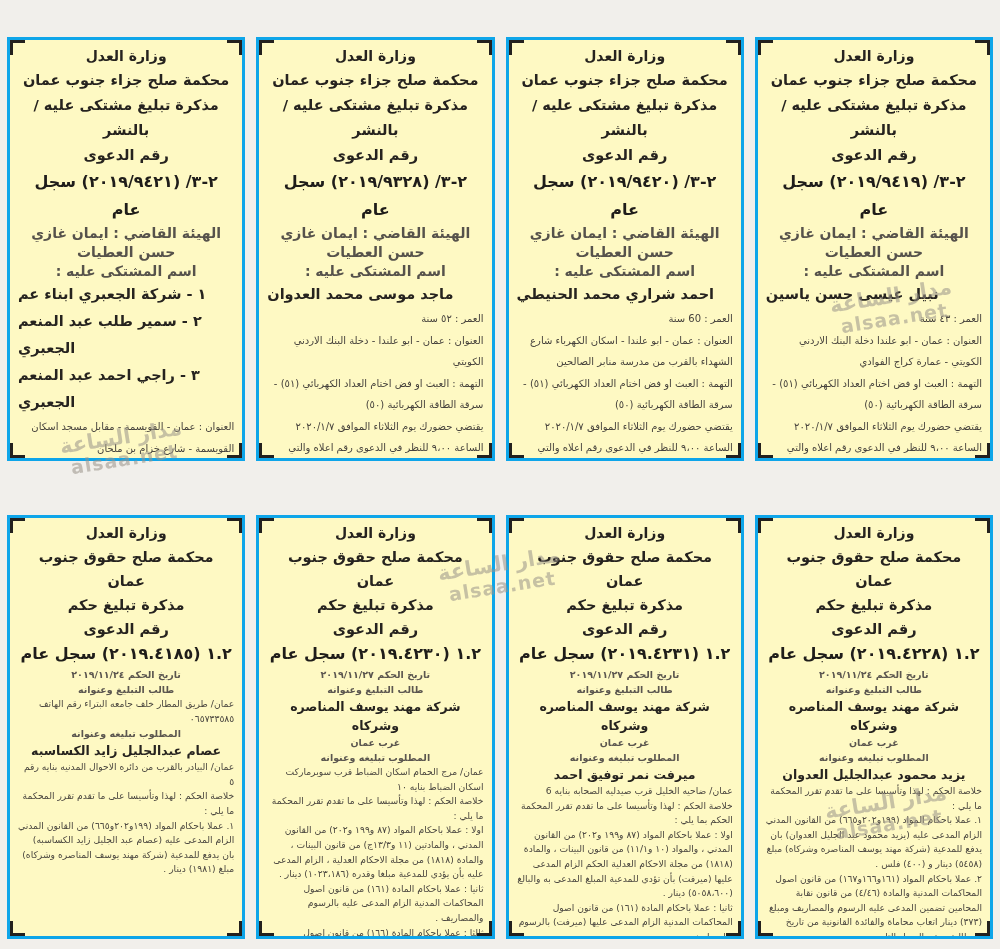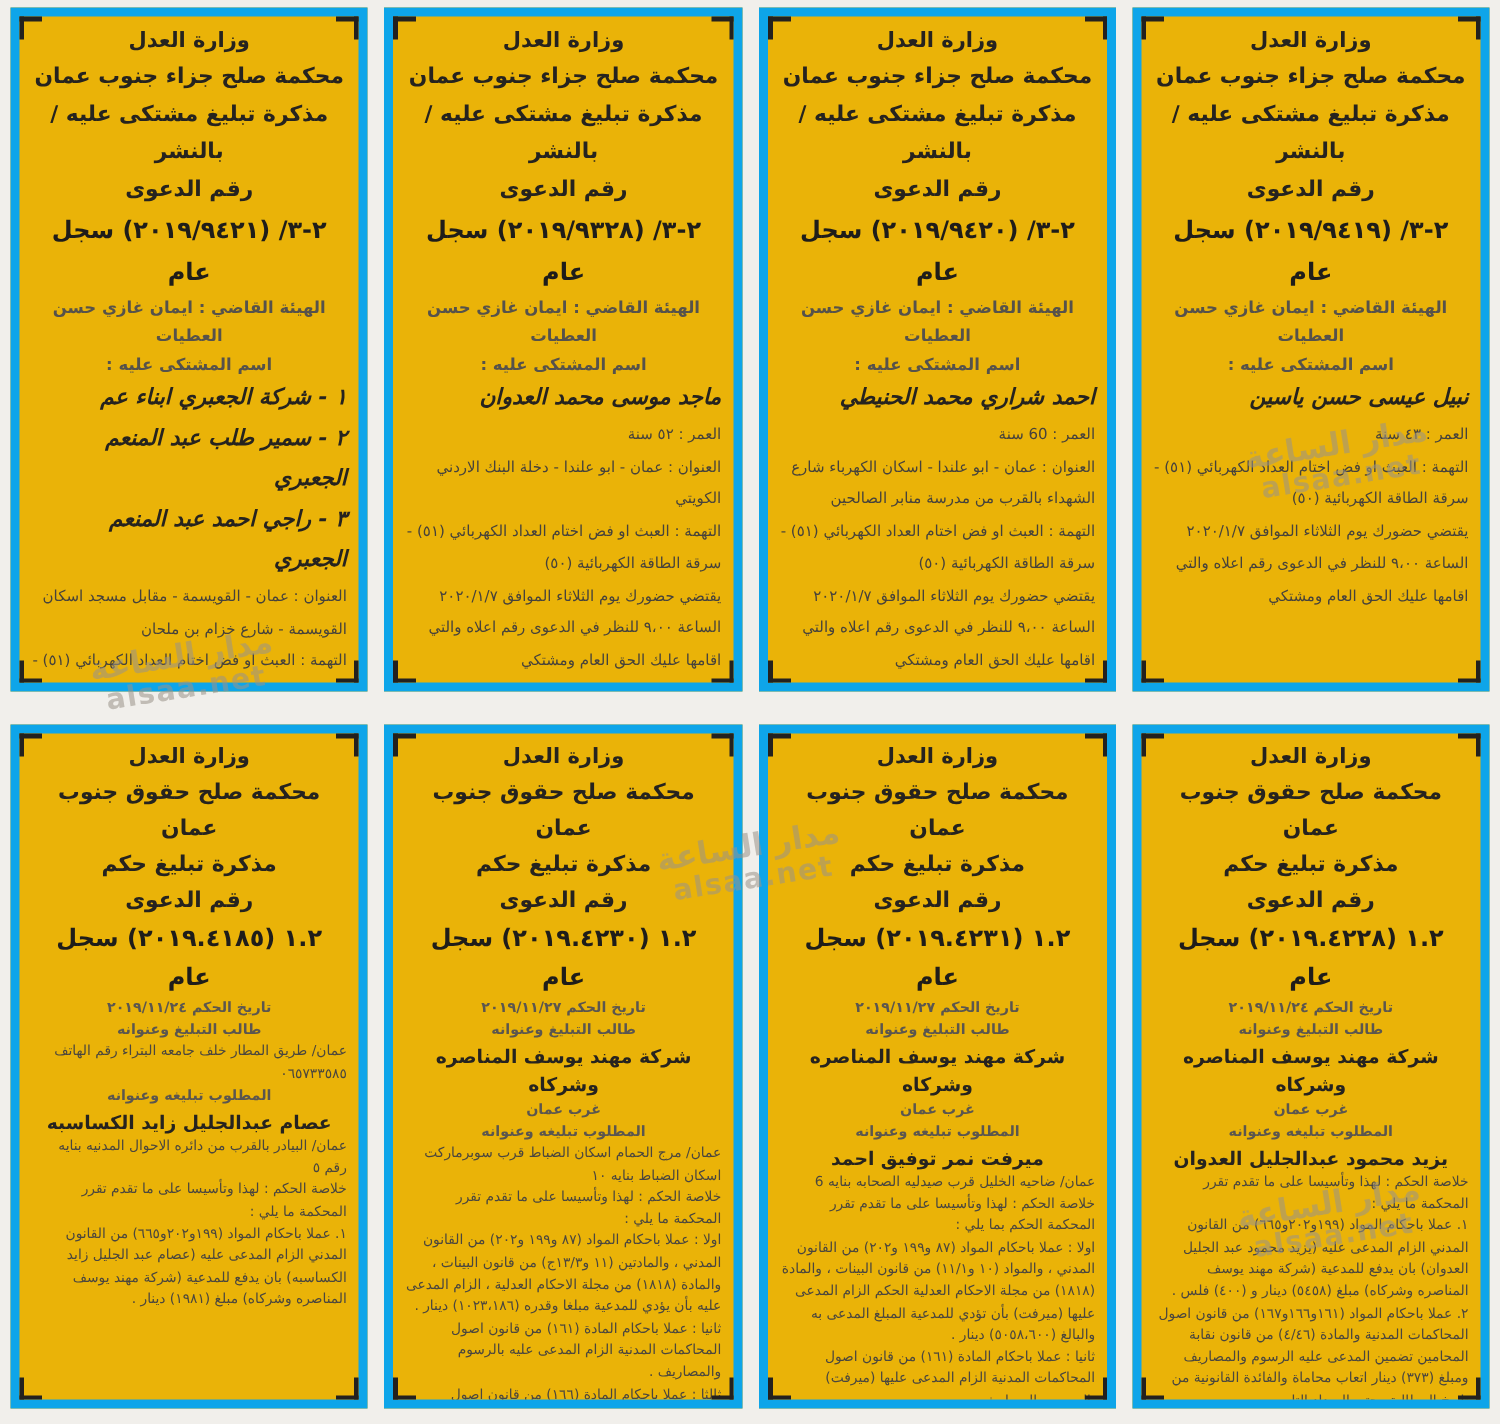--- a/index.html
+++ b/index.html
@@ -14,39 +14,40 @@
     position:absolute;inset:0;
     display:grid;
     grid-template-columns:repeat(4,1fr);
     grid-template-rows:456px 456px;
     gap:22px 11px;
     padding:5px 7px 6px 7px;
     direction:rtl;
   }
   .notice{
     position:relative;
-    background:#eab308;
-    border:6px solid #0ea5e9;
+    background:#fef9c3;
+    border:3px solid #0ea5e9;
     overflow:hidden;
     padding:4px 8px 4px 8px;
     box-sizing:border-box;
+    margin-top:32px;
   }
   
   .corner{position:absolute;width:12px;height:12px;pointer-events:none;}
   .corner.tl{top:-3px;right:auto;left:-3px;border-top:6px solid #23211e;border-left:6px solid #23211e;}
   .corner.tr{top:-3px;right:-3px;border-top:6px solid #23211e;border-right:6px solid #23211e;}
   .corner.bl{bottom:-3px;left:-3px;border-bottom:6px solid #23211e;border-left:6px solid #23211e;}
   .corner.br{bottom:-3px;right:-3px;border-bottom:6px solid #23211e;border-right:6px solid #23211e;}
 
   .notice p{margin:0;}
   .b-h1{font-size:14px;font-weight:bold;text-align:center;letter-spacing:3px;color:#26231f;line-height:24px;}
   .b-h2{font-size:14.5px;font-weight:bold;text-align:center;color:#26231f;line-height:25px;}
   .b-case{font-size:16px;font-weight:bold;text-align:center;color:#1f1d1a;line-height:28px;margin-top:2px;}
-  .b-meta{font-size:11px;font-weight:bold;text-align:center;color:#56524b;line-height:19px;}
-  .b-name{font-size:14.5px;font-weight:bold;text-align:right;color:#26231f;line-height:27px;font-style:italic;}
+  .b-meta{font-size:14px;font-weight:bold;text-align:center;color:#56524b;line-height:19px;}
+  .b-name{font-size:14.5px;font-weight:bold;text-align:left;color:#26231f;line-height:27px;}
   .b-body{font-size:10px;text-align:right;color:#46423c;line-height:21.5px;font-weight:500;}
   .b-metasm{font-size:9.5px;font-weight:bold;text-align:center;color:#5b564f;line-height:15px;}
   .b-namesm{font-size:12.5px;font-weight:bold;text-align:center;color:#26231f;line-height:19px;margin:2px 0;}
   .b-fine{font-size:9.2px;text-align:right;color:#4a463f;line-height:14.6px;font-weight:500;}
 
   .row2 .b-h1{line-height:23px;}
   .row2 .b-h2{line-height:24px;}
   .row2 .b-case{line-height:26px;}
 
   .watermark{
@@ -73,20 +74,21 @@
       <i class="corner br"></i>
       <p class="b-h1">وزارة العدل</p>
       <p class="b-h2">محكمة صلح جزاء جنوب عمان</p>
       <p class="b-h2">مذكرة تبليغ مشتكى عليه /بالنشر</p>
       <p class="b-h2">رقم الدعوى</p>
       <p class="b-case">٢-٣/ (٢٠١٩/٩٤١٩) سجل عام</p>
       <p class="b-meta">الهيئة القاضي : ايمان غازي حسن العطيات</p>
       <p class="b-meta">اسم المشتكى عليه :</p>
       <p class="b-name">نبيل عيسى حسن ياسين</p>
       <p class="b-body">العمر : ٤٣ سنة</p>
+      <p class="b-body">العنوان : عمان - ابو علندا دخلة البنك الاردني الكويتي - عمارة كراج الفوادي</p>
       <p class="b-body">التهمة : العبث او فض اختام العداد الكهربائي (٥١) - سرقة الطاقة الكهربائية (٥٠)</p>
       <p class="b-body">يقتضي حضورك يوم الثلاثاء الموافق ٢٠٢٠/١/٧ الساعة ٩،٠٠ للنظر في الدعوى رقم اعلاه والتي اقامها عليك الحق العام ومشتكي</p>
     </section>
     <section class="notice row1">
       <i class="corner tl"></i>
       <i class="corner tr"></i>
       <i class="corner bl"></i>
       <i class="corner br"></i>
       <p class="b-h1">وزارة العدل</p>
       <p class="b-h2">محكمة صلح جزاء جنوب عمان</p>

